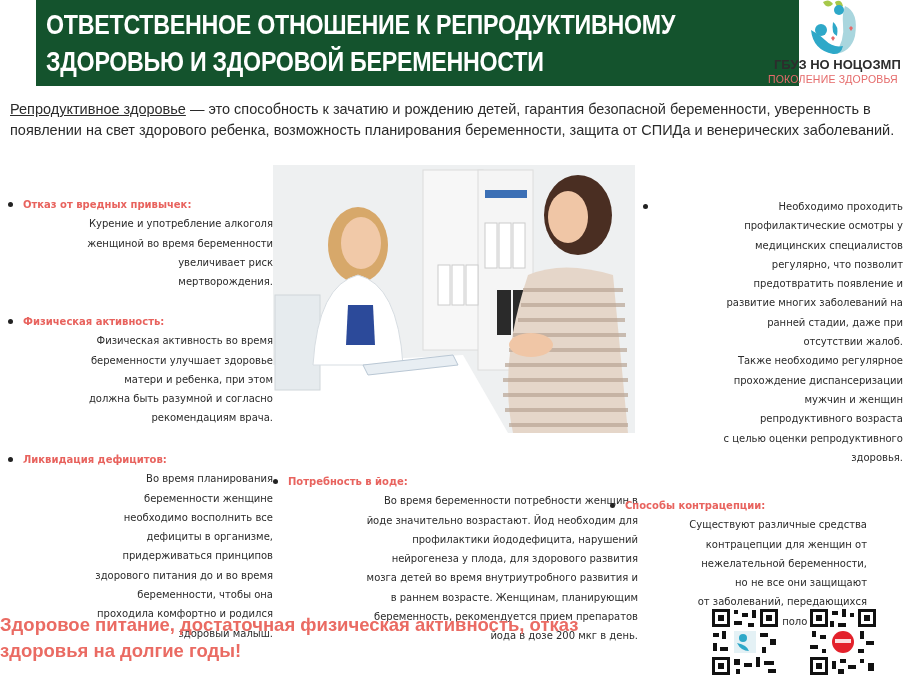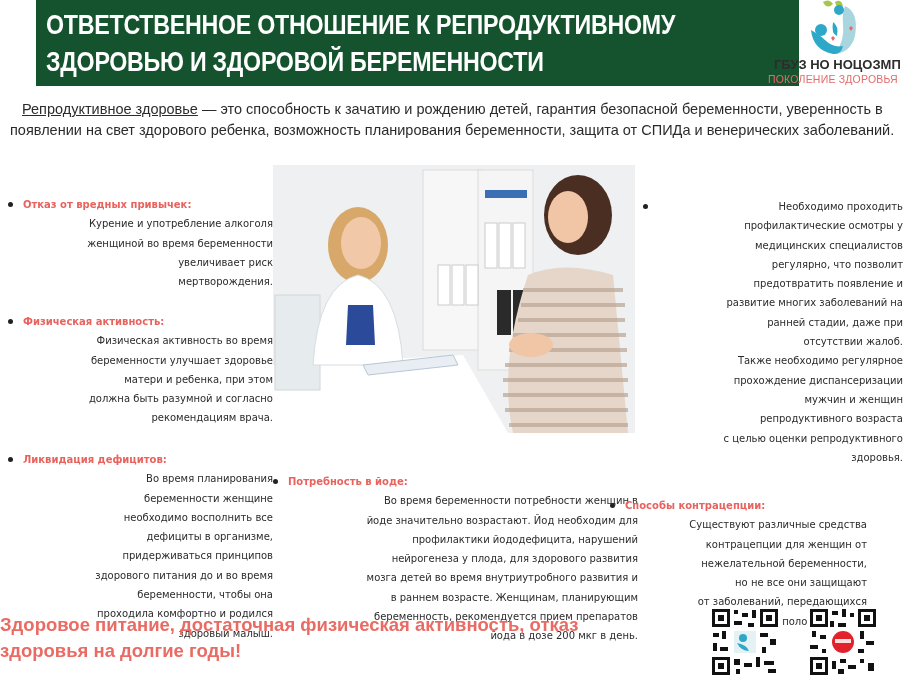--- a/index.html
+++ b/index.html
@@ -24,21 +24,21 @@
   }
   .logo-sub {
     position: absolute; left: 5px; top: 73px; font-family: Liberation Sans, sans-serif;
     font-size: 10.5px; color: #e56a6a; white-space: nowrap; letter-spacing: 0.2px;
   }
 
   .intro {
     position: absolute; left: 10px; top: 99px; width: 890px;
     font-family: "Liberation Sans", sans-serif; font-size: 14.5px; line-height: 20.5px; color: #2b2b2b;
   }
-  .intro .term { text-decoration: underline; margin-left: 12px; }
+  .intro .term { text-decoration: underline; }
 
   .section { position: absolute; font-size: 10px; line-height: 19.3px; color: #2b2b2b; margin-top: 32px; }
   .section .bullet {
     position: absolute; left: -15px; top: 7px; width: 5px; height: 5px; border-radius: 50%; background: #222;
   }
   .section .heading { color: #e8635e; font-weight: bold; display: block; }
   .section .body { display: block; white-space: pre-line; text-align: right; }
 
   .photo { position: absolute; left: 273px; top: 165px; width: 362px; height: 268px; overflow: hidden; background: #eef0f1; }
 

